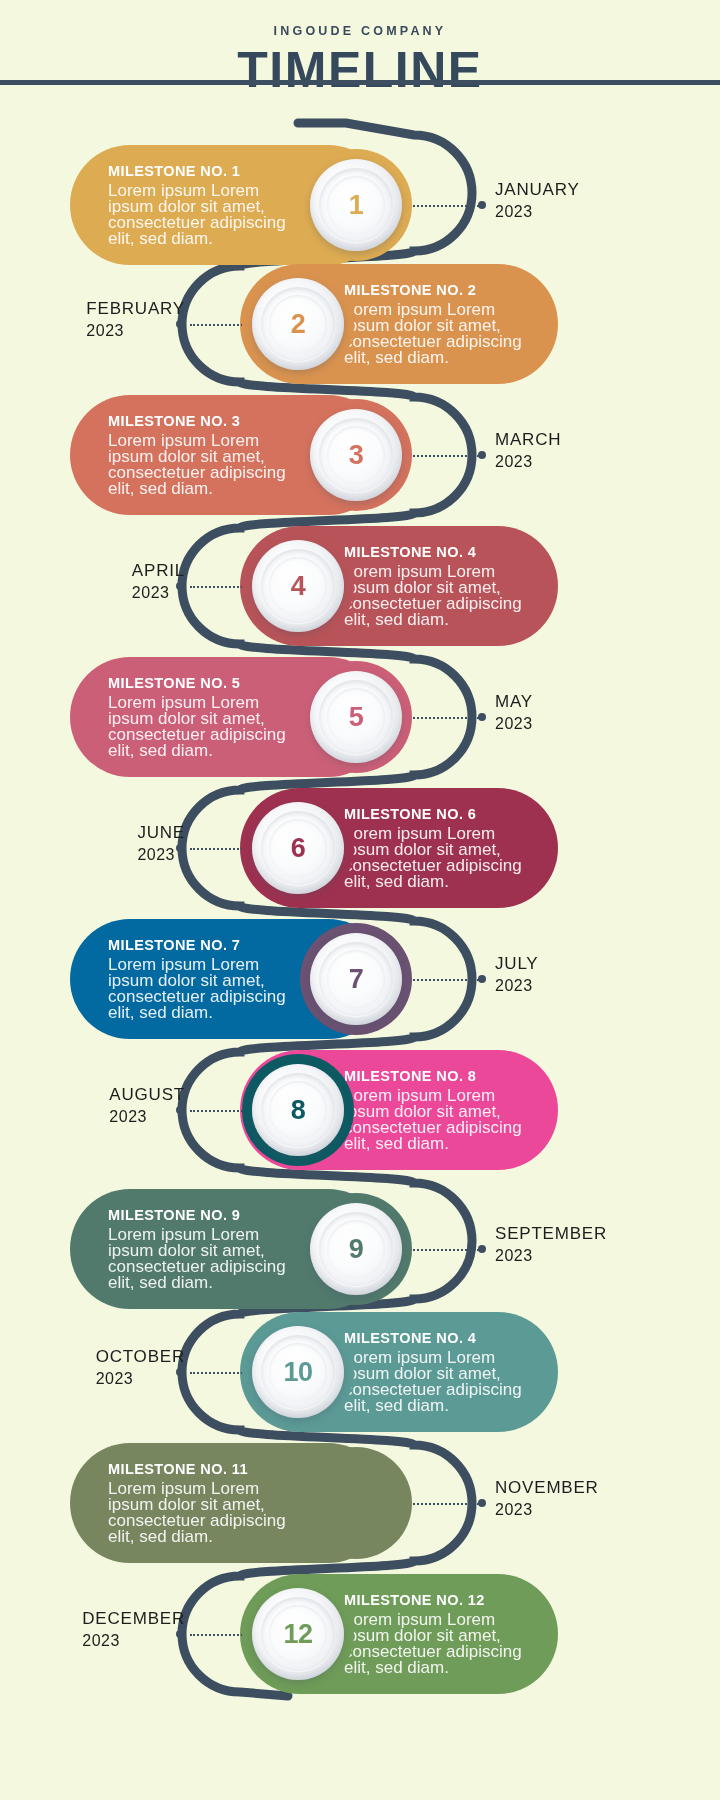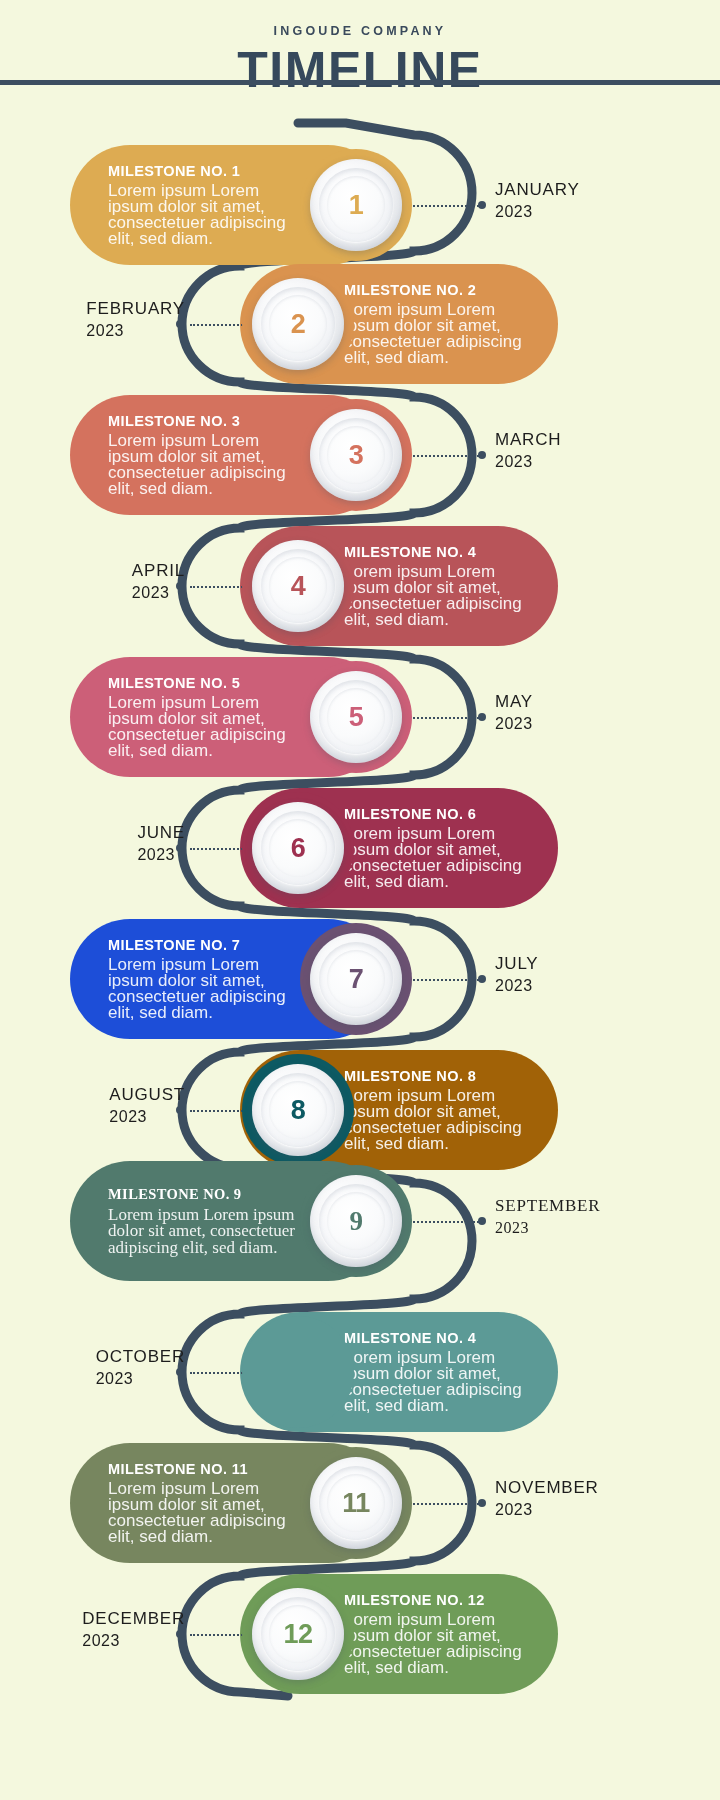--- a/index.html
+++ b/index.html
@@ -326,60 +326,60 @@
 
       <div class="leader"></div>
       <div class="leader-dot"></div>
 
       <div class="date">
         <div class="date-month">JUNE</div>
         <div class="date-year">2023</div>
       </div>
     </div>
       <div class="row left" style="top: 834px;">
-      <div class="bar" style="background:#1d4ed8">
+      <div class="bar" style="background:#0369a1">
         <div class="bar-title">MILESTONE NO. 7</div>
         <div class="bar-desc">Lorem ipsum Lorem ipsum dolor sit amet, consectetuer adipiscing elit, sed diam.</div>
       </div>
 
       <div class="ring" style="background:#6b5172"></div>
 
       <div class="coin">
         <span class="coin-num" style="color:#6b5172">7</span>
       </div>
 
       <div class="leader"></div>
       <div class="leader-dot"></div>
 
       <div class="date">
         <div class="date-month">JULY</div>
         <div class="date-year">2023</div>
       </div>
     </div>
       <div class="row right" style="top: 965px;">
-      <div class="bar" style="background:#a16207">
+      <div class="bar" style="background:#ec4899">
         <div class="bar-title">MILESTONE NO. 8</div>
         <div class="bar-desc">Lorem ipsum Lorem ipsum dolor sit amet, consectetuer adipiscing elit, sed diam.</div>
       </div>
 
       <div class="ring" style="background:#0d5a63"></div>
 
       <div class="coin">
         <span class="coin-num" style="color:#0d5a63">8</span>
       </div>
 
       <div class="leader"></div>
       <div class="leader-dot"></div>
 
       <div class="date">
         <div class="date-month">AUGUST</div>
         <div class="date-year">2023</div>
       </div>
     </div>
-      <div class="row left" style="top: 1076px; font-family: Liberation Serif, serif;">
+      <div class="row left" style="top: 1104px;">
       <div class="bar" style="background:#517a6d">
         <div class="bar-title">MILESTONE NO. 9</div>
         <div class="bar-desc">Lorem ipsum Lorem ipsum dolor sit amet, consectetuer adipiscing elit, sed diam.</div>
       </div>
 
       <div class="ring" style="background:#517a6d"></div>
 
       <div class="coin">
         <span class="coin-num" style="color:#517a6d">9</span>
       </div>
@@ -393,40 +393,40 @@
       </div>
     </div>
       <div class="row right" style="top: 1227px;">
       <div class="bar" style="background:#5c9a96">
         <div class="bar-title">MILESTONE NO. 4</div>
         <div class="bar-desc">Lorem ipsum Lorem ipsum dolor sit amet, consectetuer adipiscing elit, sed diam.</div>
       </div>
 
       <div class="ring" style="background:#5c9a96"></div>
 
+      <div class="coin">
+        <span class="coin-num" style="color:#5c9a96">10</span>
+      </div>
 
       <div class="leader"></div>
       <div class="leader-dot"></div>
 
       <div class="date">
         <div class="date-month">OCTOBER</div>
         <div class="date-year">2023</div>
       </div>
     </div>
       <div class="row left" style="top: 1358px;">
       <div class="bar" style="background:#77865f">
         <div class="bar-title">MILESTONE NO. 11</div>
         <div class="bar-desc">Lorem ipsum Lorem ipsum dolor sit amet, consectetuer adipiscing elit, sed diam.</div>
       </div>
 
       <div class="ring" style="background:#77865f"></div>
 
-      <div class="coin">
-        <span class="coin-num" style="color:#77865f">11</span>
-      </div>
 
       <div class="leader"></div>
       <div class="leader-dot"></div>
 
       <div class="date">
         <div class="date-month">NOVEMBER</div>
         <div class="date-year">2023</div>
       </div>
     </div>
       <div class="row right" style="top: 1489px;">

